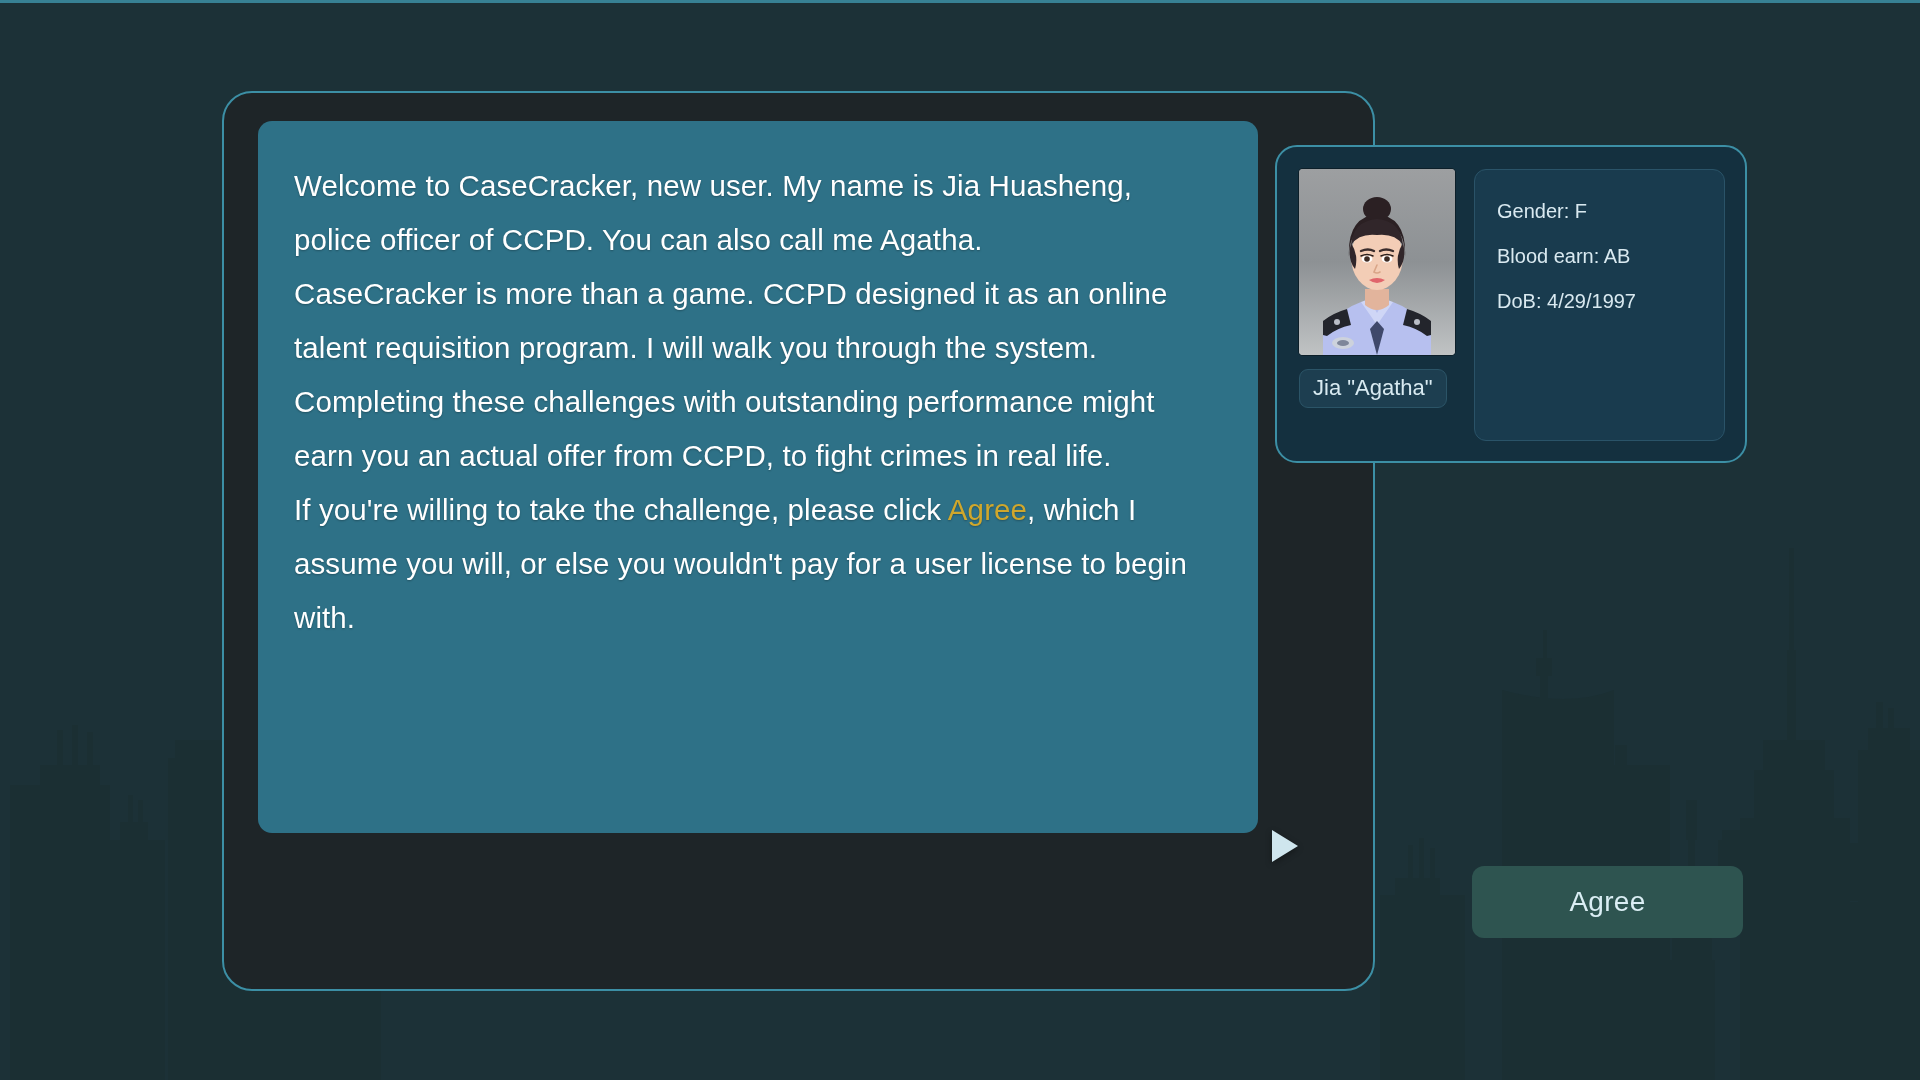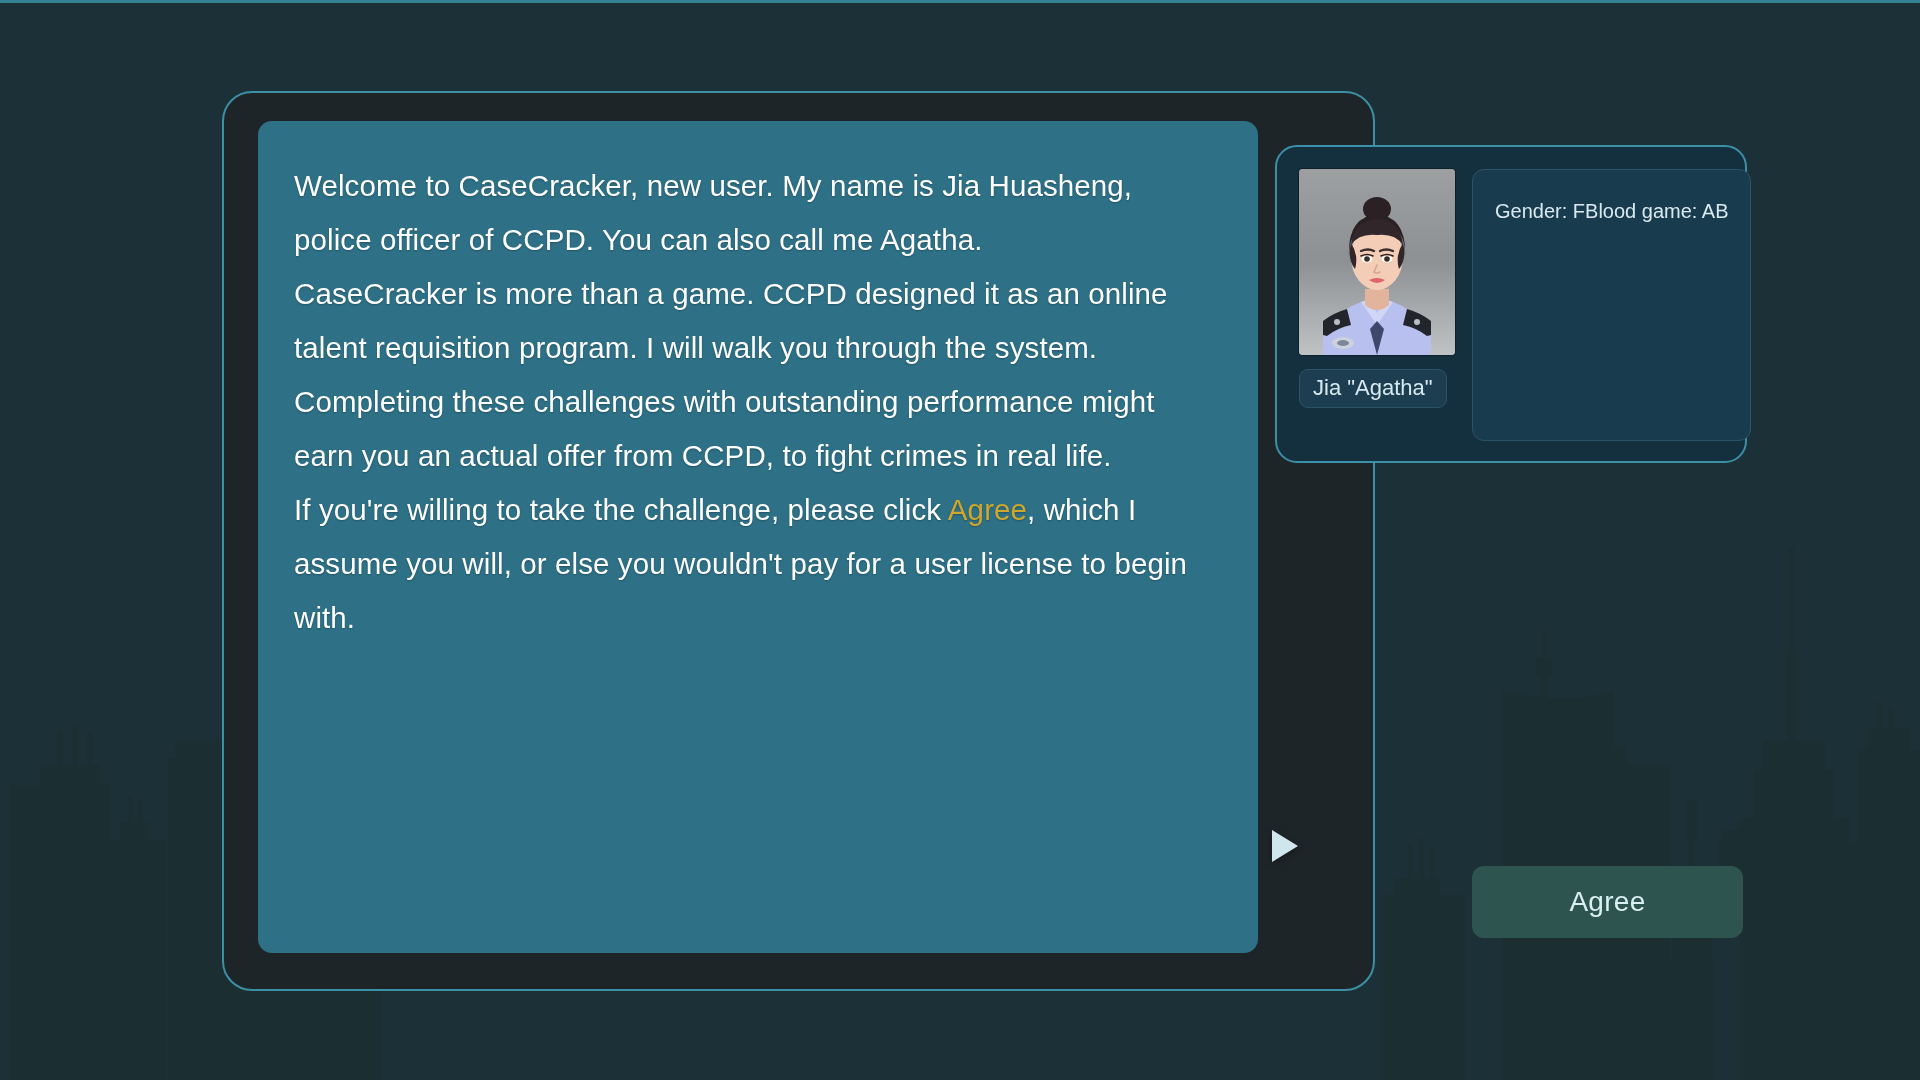--- a/index.html
+++ b/index.html
@@ -37,21 +37,21 @@
     left:222px; top:91px;
     width:1153px; height:900px;
     background:#1e2528;
     border:2px solid #3c8fa5;
     border-radius:30px;
     z-index:3;
   }
   .dialogue-body {
     position:absolute;
     left:34px; top:28px;
-    width:1000px; height:832px;
+    width:1000px; height:712px;
     background:#2e7187;
     border-radius:14px;
     padding:38px 42px 0 36px;
   }
   .dialogue-text {
     color:#ffffff;
     font-size:29.5px;
     line-height:54px;
     letter-spacing:.1px;
     text-shadow:0 1px 2px rgba(0,0,0,.28);
@@ -109,21 +109,21 @@
     white-space:nowrap;
   }
 
   .stats-panel {
     margin-left:17px;
     flex:1;
     background:#193b4e;
     border:1px solid #2a5368;
     border-radius:12px;
     padding:19px 22px;
-    display:flex; flex-direction:row;
+    display:flex; flex-direction:column;
     justify-content:flex-start;
   }
   .stat-row {
     color:#d9e9f0;
     font-size:20px;
     line-height:45px;
     white-space:nowrap;
   }
 
   
@@ -269,19 +269,20 @@
           <path d="M78 96 L75 103 Q78 105 81 103" stroke="#d9a588" stroke-width="1.6" fill="none" stroke-linecap="round"></path>
 
           <path d="M70 111 Q78 107 86 111 Q78 117 70 111 Z" fill="#e0656b"></path>
         </svg>
       </div>
       <div class="name-pill">Jia "Agatha"</div>
     </div>
 
     <div class="stats-panel">
       <div class="stat-row">Gender: F</div>
-      <div class="stat-row">Blood game: AB</div>
+      <div class="stat-row">Blood earn: AB</div>
+      <div class="stat-row">DoB: 4/29/1997</div>
     </div>
   </div>
 
   <button class="agree-button">Agree</button>
 
 </div>
 
 </body></html>

